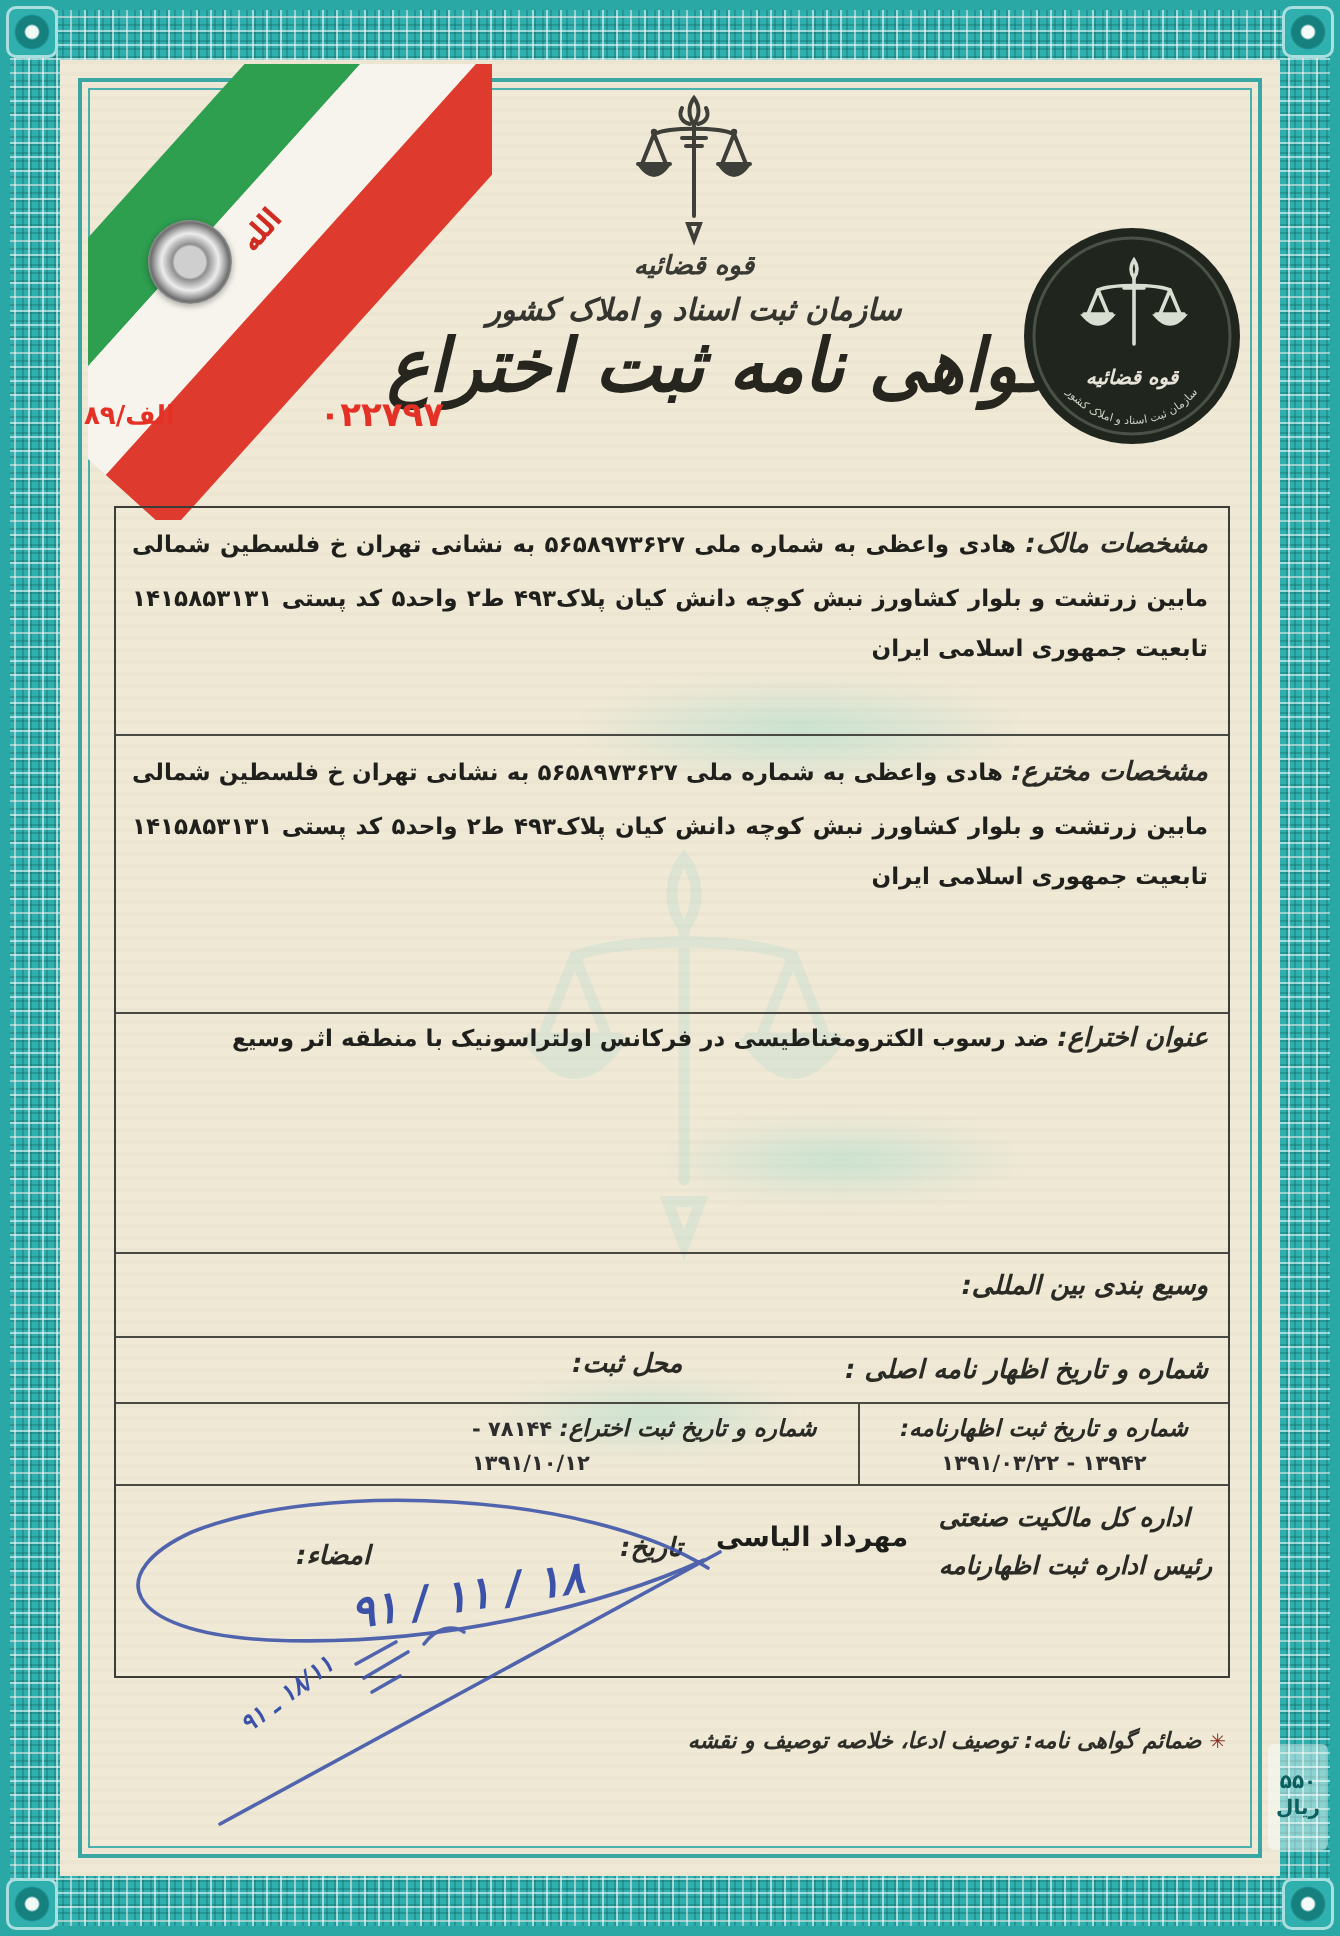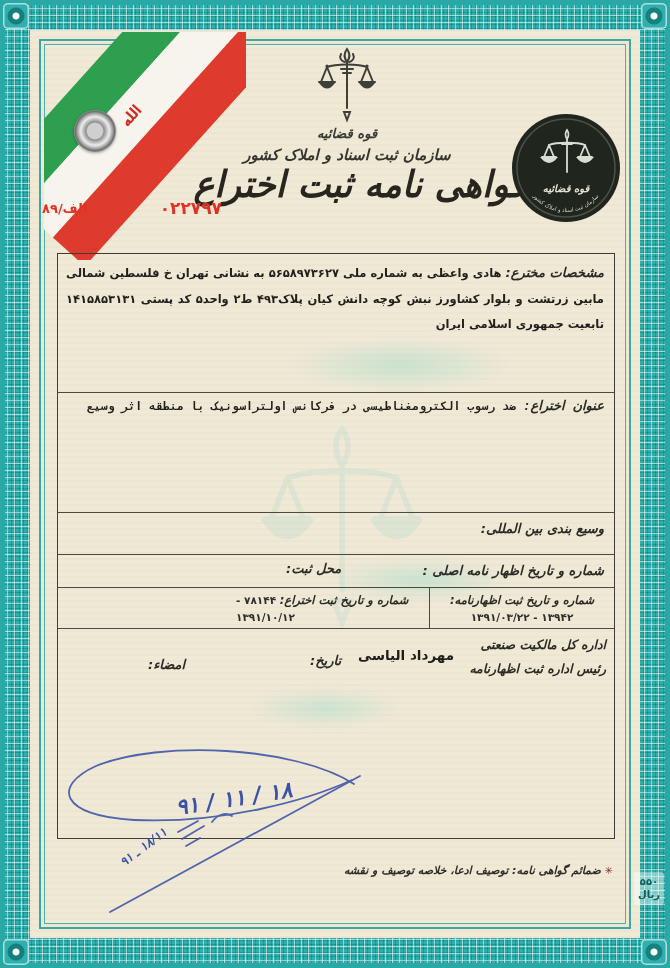--- a/index.html
+++ b/index.html
@@ -87,30 +87,30 @@
   .r-inventor{height:139px;}
   .r-title{height:120px;}
   .r-class{height:42px;}
   .r-priority{height:32px;}
   .r-declare{height:33px;}
   .r-numbers{height:41px;display:flex;flex-direction:row;padding:0;}
   .r-sign{height:62px;}
   .callig{font-style:italic;font-weight:700;font-size:13px;color:#2b2b26;white-space:nowrap;}
   .body-text{font-size:11.5px;font-weight:700;line-height:2.15;color:#1f1f1c;
     text-align:justify;text-align-last:right;}
-  .title-line{font-size:11.5px;font-weight:700;color:#1f1f1c;font-family:Liberation Mono, monospace;}
+  .title-line{font-size:11.5px;font-weight:700;color:#1f1f1c;}
   .place-label{position:absolute;left:228px;top:6px;}
   .cell{box-sizing:border-box;padding:3px 8px;font-size:10.5px;font-weight:700;line-height:1.6;}
   .cell .callig{font-size:11.5px;}
   .cell.validity{width:170px;border-left:1px solid #4a4a45;text-align:center;line-height:1.5;}
   .cell.appreg{width:185px;border-left:1px solid #4a4a45;text-align:center;}
   .cell.patreg{width:201px;text-align:left;}
 
   
-  .office{position:absolute;right:8px;top:4px;text-align:right;line-height:1.9;}
+  .office{position:absolute;right:8px;top:4px;text-align:left;line-height:1.9;}
   .office .callig{font-size:12.5px;}
   .signer{position:absolute;left:300px;top:18px;font-size:13.5px;font-weight:bold;color:#1d1d1a;}
   .date-label{position:absolute;left:252px;top:24px;}
   .sig-label{position:absolute;left:90px;top:28px;}
 
   
   .ink{color:#3b52a8;font-style:italic;}
   .hand-date{position:absolute;left:175px;top:786px;font-size:22px;letter-spacing:4px;
     transform:rotate(-9deg);font-weight:600;}
   .hand-date-small{position:absolute;left:116px;top:840px;font-size:12px;
@@ -123,21 +123,21 @@
   .fn1{top:864px;}
   .fn2{top:891px;}
   .fn-marker{color:#8a3324;font-style:normal;font-size:10px;letter-spacing:-1px;}
 
   
   .side-code{position:absolute;left:509px;top:951px;width:140px;height:13px;
     transform:rotate(-90deg);transform-origin:100% 0;font-size:8px;color:#5a5a52;
     text-align:center;direction:rtl;}
   .rev-stamp{position:absolute;left:634px;top:872px;width:30px;text-align:center;
     background:rgba(250,255,252,.45);border-radius:3px;color:#0c5f5e;font-weight:bold;
-    font-size:10px;line-height:1.25;padding:4px 0;}
+    font-size:10px;line-height:1.25;padding:14px 0;}
 </style>
 </head>
 <body>
 
 <div class="page">
 
   <div class="border-band"></div>
   <div class="corner tl"></div>
   <div class="corner tr"></div>
   <div class="corner bl"></div>
@@ -221,20 +221,23 @@
         <path d="M13 21 L7 36 M13 21 L19 36 M53 21 L47 36 M53 21 L59 36"></path>
         <path d="M5 36 H21 M45 36 H61"></path>
         <path d="M5 37 Q13 48 21 37 Z" fill="#9fd4ca"></path>
         <path d="M45 37 Q53 48 61 37 Z" fill="#9fd4ca"></path>
       </g>
     </svg>
   </div>
 
   <div class="cert-table">
 
+    <div class="row r-owner">
+      <div class="body-text"><span class="callig">مشخصات مالک:</span> <span>هادی واعظی به شماره ملی ۵۶۵۸۹۷۳۶۲۷ به نشانی تهران خ فلسطین شمالی مابین زرتشت و بلوار کشاورز نبش کوچه دانش کیان پلاک۴۹۳ ط۲ واحد۵ کد پستی ۱۴۱۵۸۵۳۱۳۱ تابعیت جمهوری اسلامی ایران</span></div>
+    </div>
 
     <div class="row r-inventor">
       <div class="body-text"><span class="callig">مشخصات مخترع:</span> <span>هادی واعظی به شماره ملی ۵۶۵۸۹۷۳۶۲۷ به نشانی تهران خ فلسطین شمالی مابین زرتشت و بلوار کشاورز نبش کوچه دانش کیان پلاک۴۹۳ ط۲ واحد۵ کد پستی ۱۴۱۵۸۵۳۱۳۱ تابعیت جمهوری اسلامی ایران</span></div>
     </div>
 
     <div class="row r-title">
       <div class="title-line"><span class="callig">عنوان اختراع:</span> <span>ضد رسوب الکترومغناطیسی در فرکانس اولتراسونیک با منطقه اثر وسیع</span></div>
     </div>
 
     <div class="row r-class">

